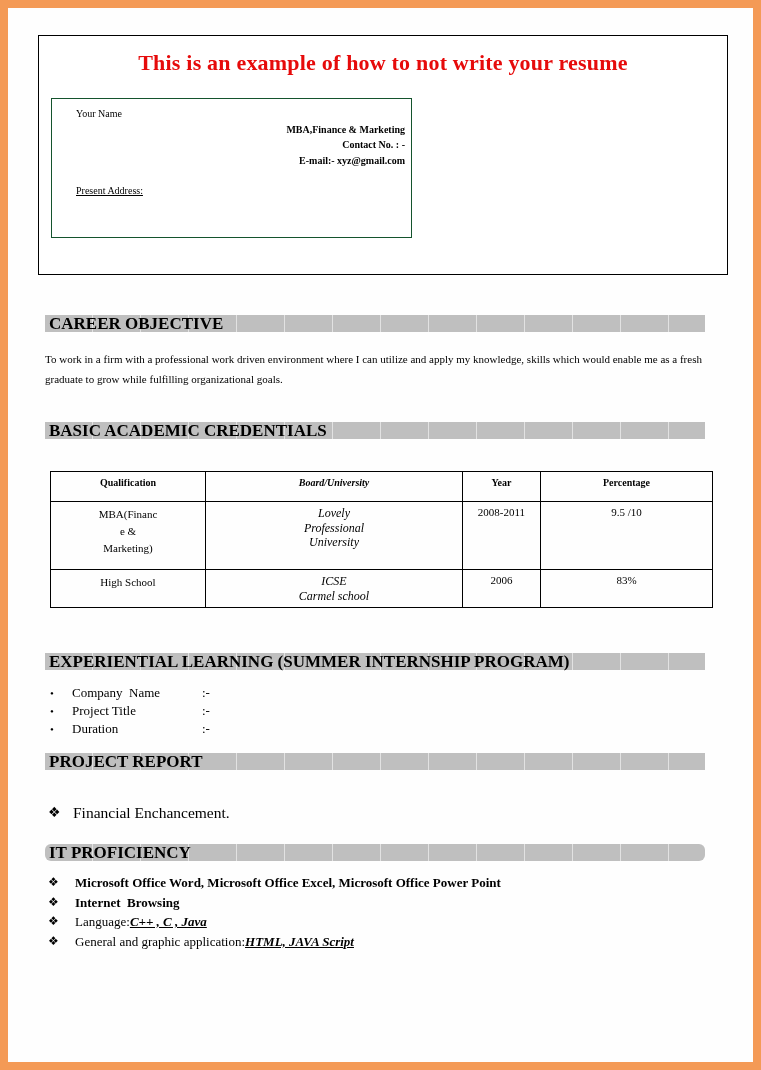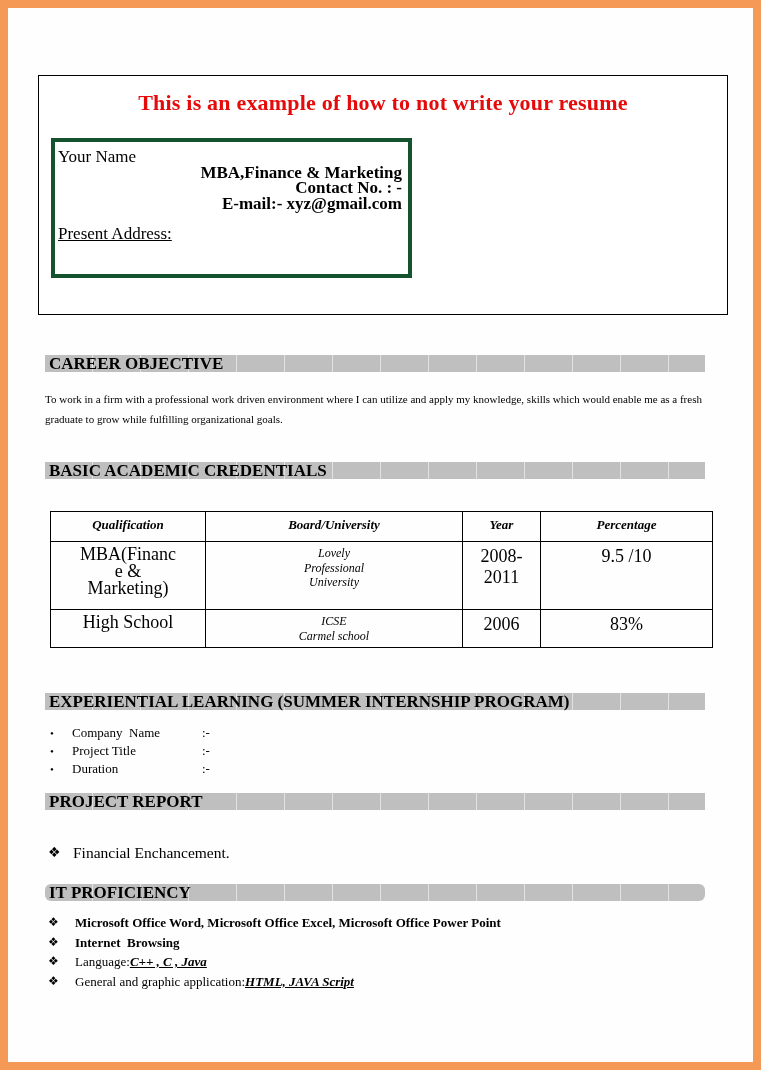--- a/index.html
+++ b/index.html
@@ -5,42 +5,42 @@
   * { box-sizing: border-box; margin: 0; padding: 0; }
   html, body { background: #ffffff; }
   body { font-family: "Liberation Serif", "DejaVu Serif", serif; color: #000; }
 
   .frame {
     width: 761px; height: 1070px;
     border: 8px solid #f49a56;
     background: #fefefe;
     overflow: hidden;
   }
-  .doc { padding: 27px 25px 0 30px; margin-top: 40px; }
+  .doc { padding: 27px 25px 0 30px; }
 
   
   .header-box {
     width: 690px; height: 240px;
     border: 1px solid #000;
     background: #fff;
   }
   .banner {
     margin-top: 14px;
     text-align: center;
     color: #e60b0b;
     font-size: 22px;
     font-weight: bold;
     letter-spacing: 0.2px;
   }
   .contact-box {
     margin: 22px 0 0 12px;
     width: 361px; height: 140px;
-    border: 4px solid #14532d;
-    padding: 7px 6px 0 3px;
-    font-size: 17px;
+    border: 1px solid #14532d;
+    padding: 7px 6px 0 24px;
+    font-size: 10px;
     line-height: 15.5px;
   }
   .contact-box .b { font-weight: bold; text-align: right; }
   .contact-box .addr { margin-top: 15px; text-decoration: underline; }
 
   
   .bar {
     margin-left: 7px;
     width: 660px; height: 17px;
     line-height: 17px;
@@ -67,27 +67,27 @@
     margin: 32px 0 0 12px;
     border-collapse: collapse;
     width: 662px;
     table-layout: fixed;
   }
   table.cred th, table.cred td {
     border: 1px solid #000;
     vertical-align: top;
     text-align: center;
   }
-  table.cred th { height: 30px; font-size: 13px; padding-top: 5px; font-style: italic; }
+  table.cred th { height: 30px; font-size: 10px; padding-top: 5px; }
   th.it { font-style: italic; }
   .col-q { width: 155px; }
   .col-b { width: 257px; }
   .col-y { width: 78px; }
   .col-p { width: 172px; }
-  td { font-size: 18px; padding-top: 4px; }
+  td { font-size: 11px; padding-top: 4px; }
   td .line { line-height: 17px; }
   td.board { font-style: italic; font-size: 12px; }
   td.board .line { line-height: 14.5px; }
   tr.r1 td { height: 68px; }
   tr.r2 td { height: 40px; }
   tr.r3 td { height: 38px; }
 
   .mt45 { margin-top: 45px; }
 
   

